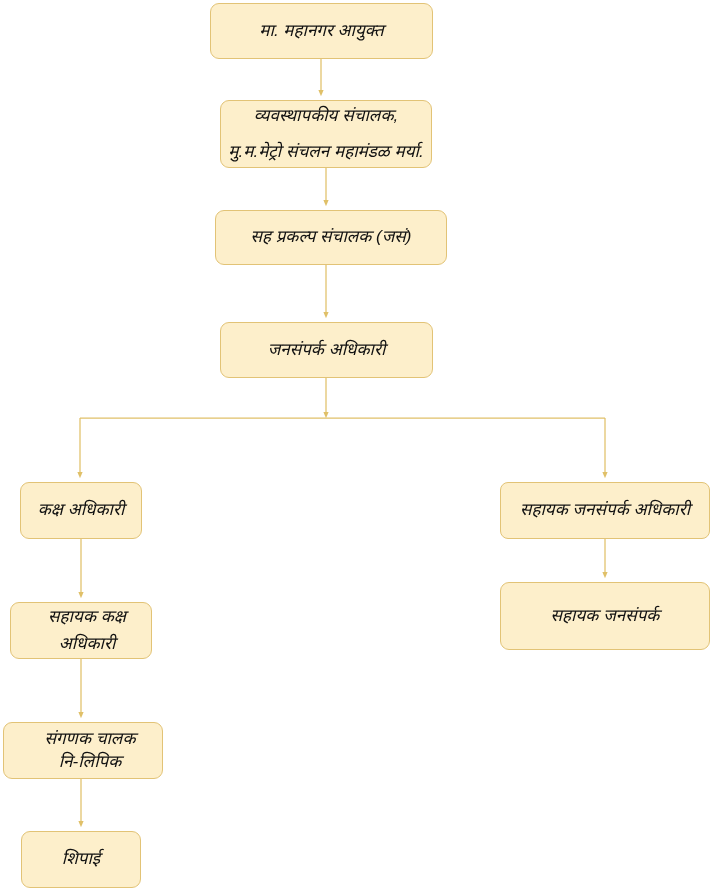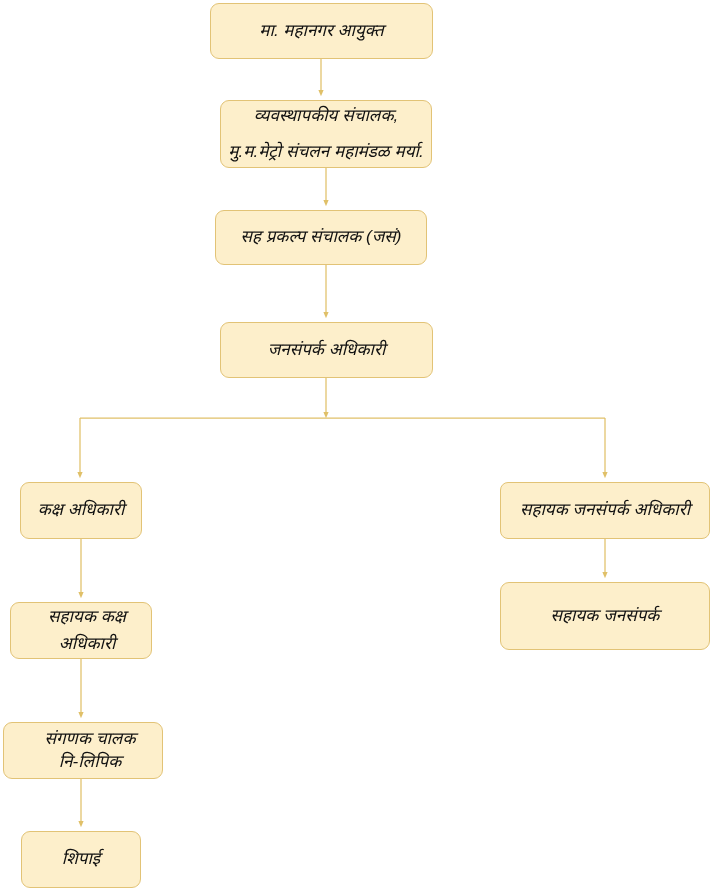--- a/index.html
+++ b/index.html
@@ -95,21 +95,21 @@
 
   <div class="node" style="left:210px; top:3px; width:223px; height:56px;">
     <span class="node-label">मा. महानगर आयुक्त</span>
   </div>
 
   <div class="node two-line-wide" style="left:220px; top:100px; width:212px; height:68px;">
     <span class="node-label">व्यवस्थापकीय संचालक,
 मु.म.मेट्रो संचलन महामंडळ मर्या.</span>
   </div>
 
-  <div class="node" style="left:215px; top:210px; width:212px; height:55px;">
+  <div class="node" style="left:215px; top:210px; width:232px; height:55px;">
     <span class="node-label">सह प्रकल्प संचालक (जसं)</span>
   </div>
 
   <div class="node" style="left:220px; top:322px; width:213px; height:56px;">
     <span class="node-label">जनसंपर्क अधिकारी</span>
   </div>
 
   <div class="node" style="left:20px; top:482px; width:122px; height:57px;">
     <span class="node-label">कक्ष अधिकारी</span>
   </div>

